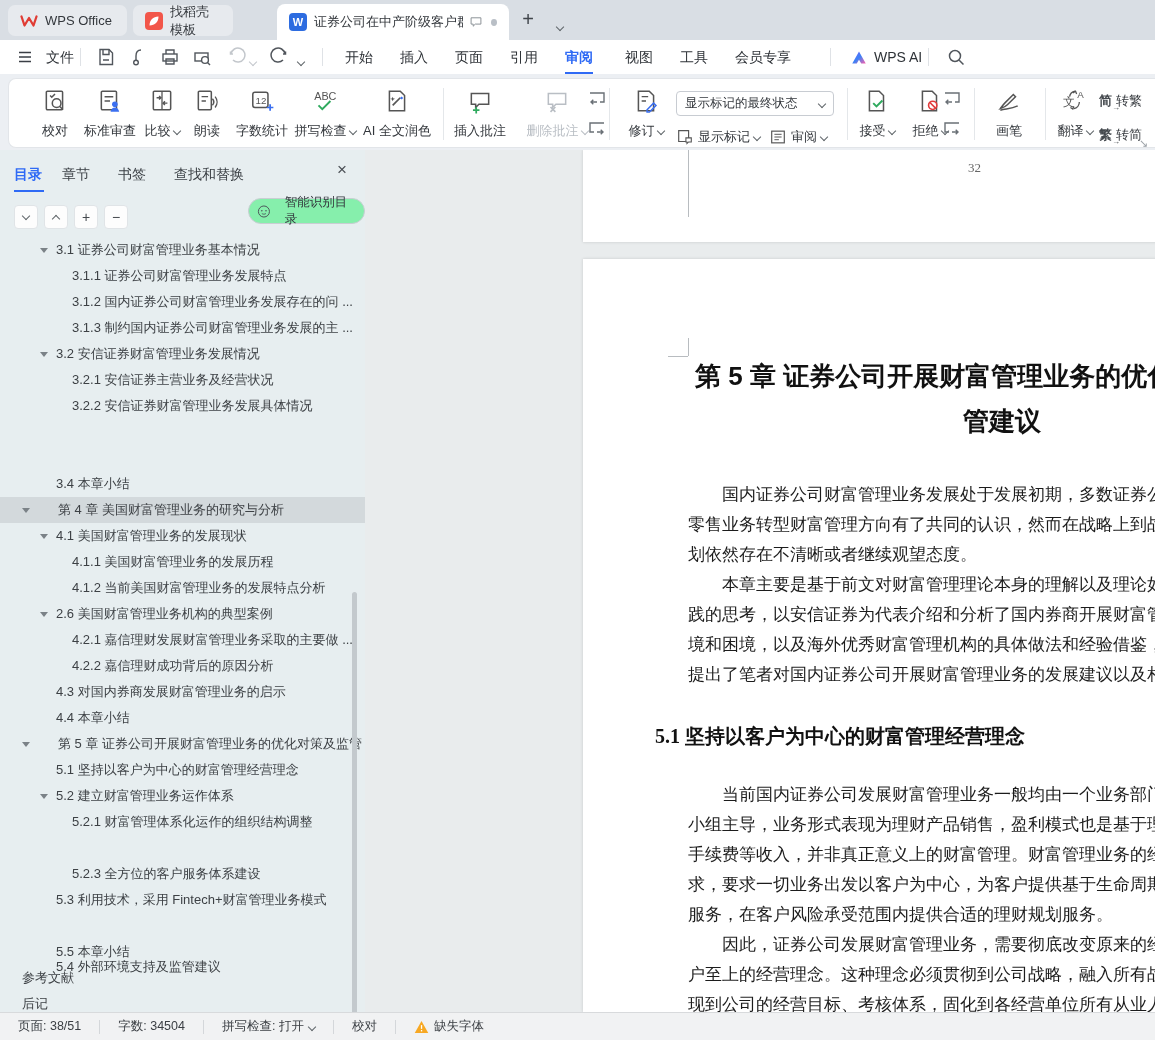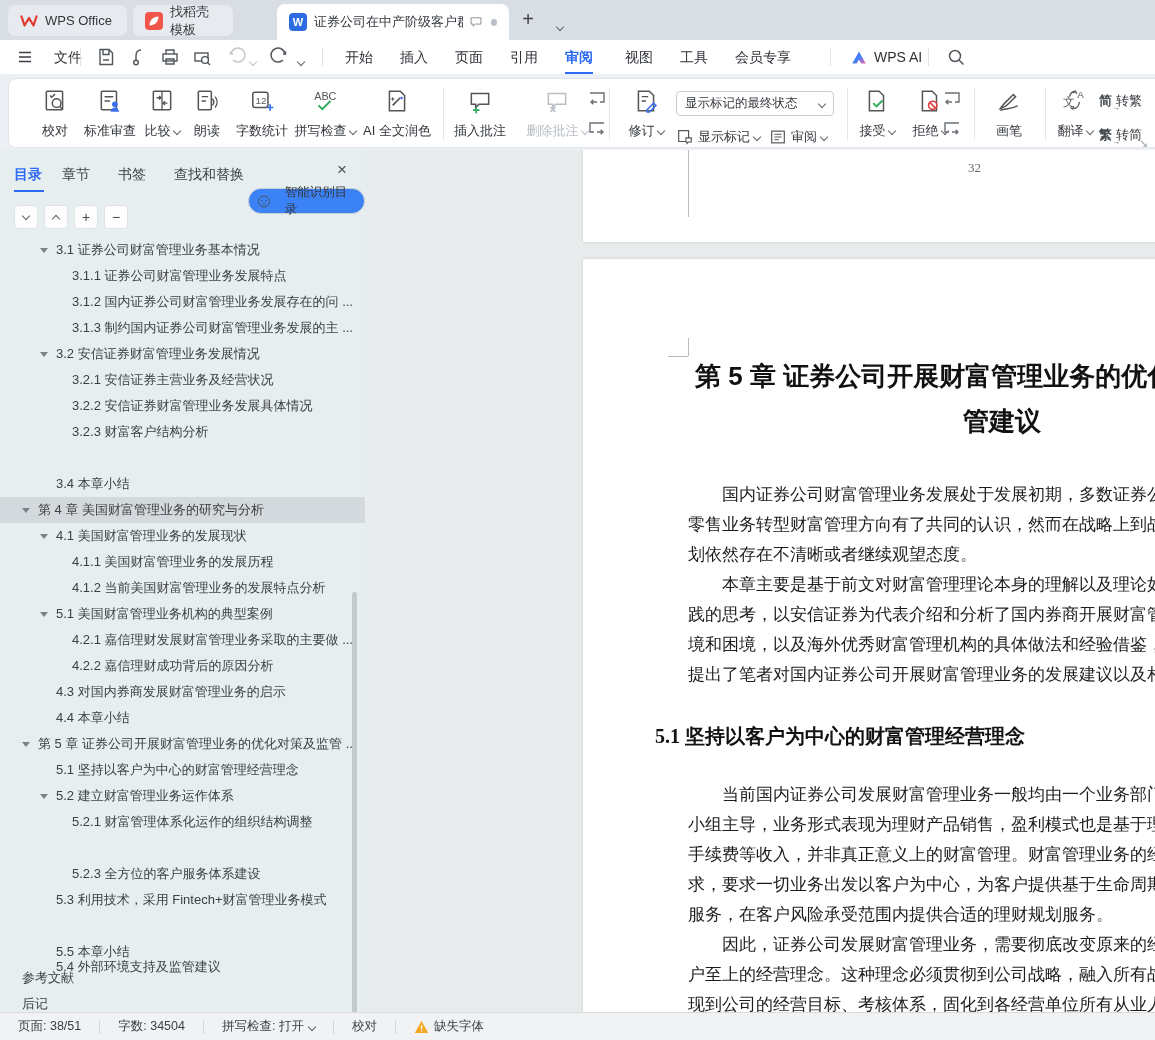--- a/index.html
+++ b/index.html
@@ -56,28 +56,28 @@
   
   #sidebar { position:absolute; left:0; top:150px; width:365px; height:862px; background:#e7eef0; }
   .stab { position:absolute; top:10px; height:28px; line-height:28px; font-size:14px; color:#3a3f44; }
   .stab.active { color:#2f6af5; font-weight:bold; }
   .stab-underline { position:absolute; left:14px; top:40px; width:30px; height:2px; background:#2f6af5; }
   .sclose { position:absolute; left:330px; top:8px; width:24px; height:24px; font-size:17px;
     color:#4a4f55; text-align:center; line-height:24px; }
   .navbtn { position:absolute; top:55px; width:24px; height:24px; background:#fdfdfd;
     border:1px solid #e0e4e7; border-radius:4px; display:flex; align-items:center; justify-content:center;
     font-size:14px; color:#44494e; }
-  .smartbtn { position:absolute; left:248px; top:38px; height:26px; padding:0 10px 0 8px;
-    border:1px solid #c9ced3; border-radius:14px; background:#3b82f6; display:flex; align-items:center;
+  .smartbtn { position:absolute; left:248px; top:48px; height:26px; padding:0 10px 0 8px;
+    border:1px solid #c9ced3; border-radius:14px; background:#86efac; display:flex; align-items:center;
     gap:14px; font-size:12.5px; color:#33373c; }
   .smartbtn svg { width:15px; height:15px; }
   .trow { position:absolute; left:0; width:365px; height:26px; display:flex; align-items:center;
     font-size:13px; color:#3d4145; }
   .trow.sel { background:#d3d9dc; }
-  .trow.l1 { padding-left:38px; } .trow.l2 { padding-left:56px; } .trow.l3 { padding-left:72px; }
+  .trow.l1 { padding-left:58px; } .trow.l2 { padding-left:56px; } .trow.l3 { padding-left:72px; }
   .tri { position:absolute; width:0; height:0; border-left:4px solid transparent;
     border-right:4px solid transparent; border-top:5px solid #7b8287; }
   .l1 .tri { left:22px; } .l2 .tri { left:40px; }
   .tlab { white-space:nowrap; overflow:hidden; }
   #sscroll { position:absolute; left:352px; top:442px; width:5px; height:566px;
     background:#c3c9cd; border-radius:3px; }
 
   
   #docarea { position:absolute; left:365px; top:150px; width:790px; height:995px;
     background:#e9eced; overflow:hidden; }
@@ -133,21 +133,21 @@
           <path d="M3 4h14v9H9l-3 3v-3H3z" fill="none" stroke="#8a9096" stroke-width="1.4"></path>
         </svg>
     </span>
     <span class="tab-dot"></span>
   </div>
   <div class="newtab" style="left:516px">+</div>
   <div class="newtab" style="left:548px;top:12px"><span class="chv"></span></div>
 </div>
 
 <div id="menubar">
-  <div class="mitem" style="left:18px;display:flex;align-items:center;gap:22px">
+  <div class="mitem" style="left:18px;display:flex;align-items:center;gap:14px">
     <svg width="14" height="12" viewBox="0 0 14 12">
         <path d="M1 1.5h12M1 6h12M1 10.5h12" stroke="#3a3f45" stroke-width="1.5"></path>
       </svg>
     <span>文件</span>
   </div>
   <div class="msep" style="left:80px"></div>
   <div class="qicon" style="left:96px">
     <svg viewBox="0 0 20 20">
         <path d="M4 2.5h9l3.5 3.5v11.5H4z" fill="none" stroke="#51565c" stroke-width="1.4"></path>
         <path d="M7 2.5v5h6v-5M7 13h6" stroke="#51565c" stroke-width="1.4" fill="none"></path>
@@ -467,43 +467,40 @@
   <div class="trow l2" style="top:191px">
       <span class="tri"></span>
       <span class="tlab">3.2 安信证券财富管理业务发展情况</span>
     </div>
   <div class="trow l3" style="top:217px">
       <span class="tlab">3.2.1 安信证券主营业务及经营状况</span>
     </div>
   <div class="trow l3" style="top:243px">
       <span class="tlab">3.2.2 安信证券财富管理业务发展具体情况</span>
     </div>
-  <div class="trow l3" style="top:269px">
-      <span class="tlab">3.2.3 财富客户结构分析</span>
-    </div>
   <div class="trow l2" style="top:321px">
       <span class="tlab">3.4 本章小结</span>
     </div>
   <div class="trow l1 sel" style="top:347px">
       <span class="tri"></span>
       <span class="tlab">第 4 章 美国财富管理业务的研究与分析</span>
     </div>
   <div class="trow l2" style="top:373px">
       <span class="tri"></span>
       <span class="tlab">4.1 美国财富管理业务的发展现状</span>
     </div>
   <div class="trow l3" style="top:399px">
       <span class="tlab">4.1.1 美国财富管理业务的发展历程</span>
     </div>
   <div class="trow l3" style="top:425px">
       <span class="tlab">4.1.2 当前美国财富管理业务的发展特点分析</span>
     </div>
   <div class="trow l2" style="top:451px">
       <span class="tri"></span>
-      <span class="tlab">5.1 美国财富管理业务机构的典型案例</span>
+      <span class="tlab">2.6 美国财富管理业务机构的典型案例</span>
     </div>
   <div class="trow l3" style="top:477px">
       <span class="tlab">4.2.1 嘉信理财发展财富管理业务采取的主要做 ...</span>
     </div>
   <div class="trow l3" style="top:503px">
       <span class="tlab">4.2.2 嘉信理财成功背后的原因分析</span>
     </div>
   <div class="trow l2" style="top:529px">
       <span class="tlab">4.3 对国内券商发展财富管理业务的启示</span>
     </div>

